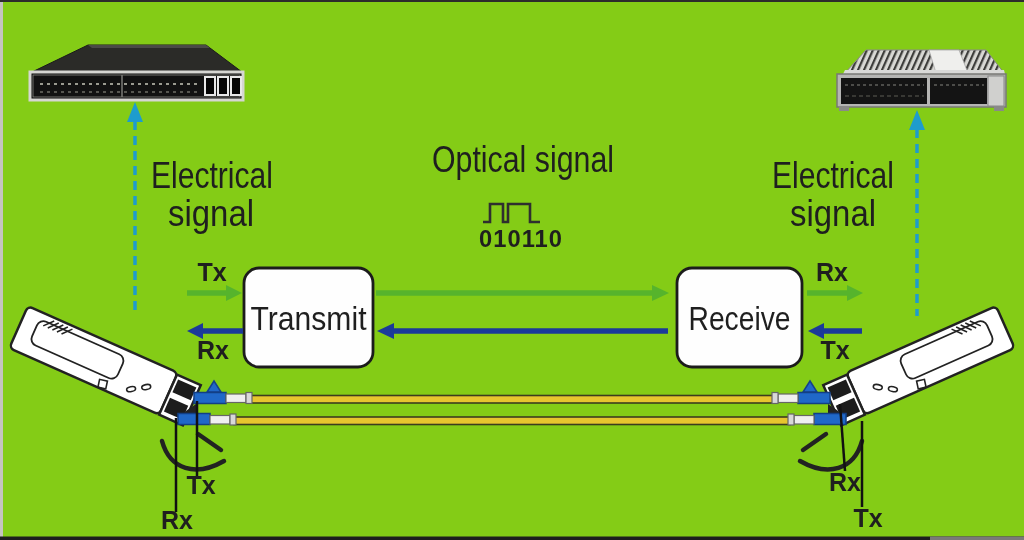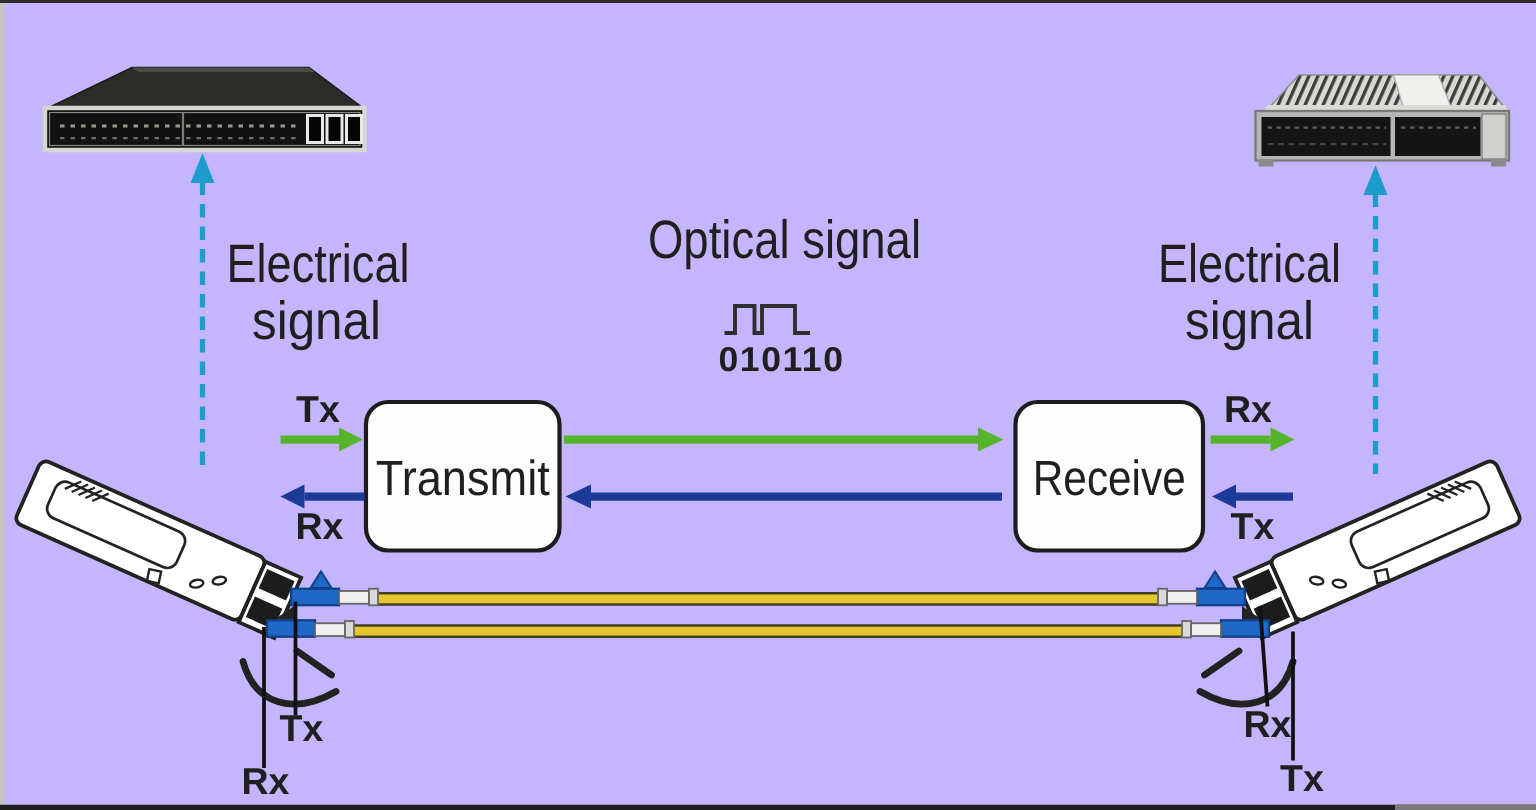--- a/index.html
+++ b/index.html
@@ -1,18 +1,18 @@
 <!DOCTYPE html>
 <html><head>
 <meta charset="utf-8">
 <style>
   html,body{margin:0;padding:0;background:#e8e8e8;}
   .stage{
     position:relative;width:1024px;height:540px;overflow:hidden;
-    background:#c4b5fd;
+    background:#84cc16;
     font-family:"Liberation Sans",sans-serif;
   }
   svg text{font-family:"Liberation Sans",sans-serif;fill:#1f1f1f;}
   .lbl-big{font-size:36px;}
   .lbl-box{font-size:33px;}
   .lbl-txrx{font-size:25px;font-weight:bold;}
   .lbl-bin{font-size:23px;font-weight:bold;letter-spacing:1px;}
 </style>
 </head>
 <body>

